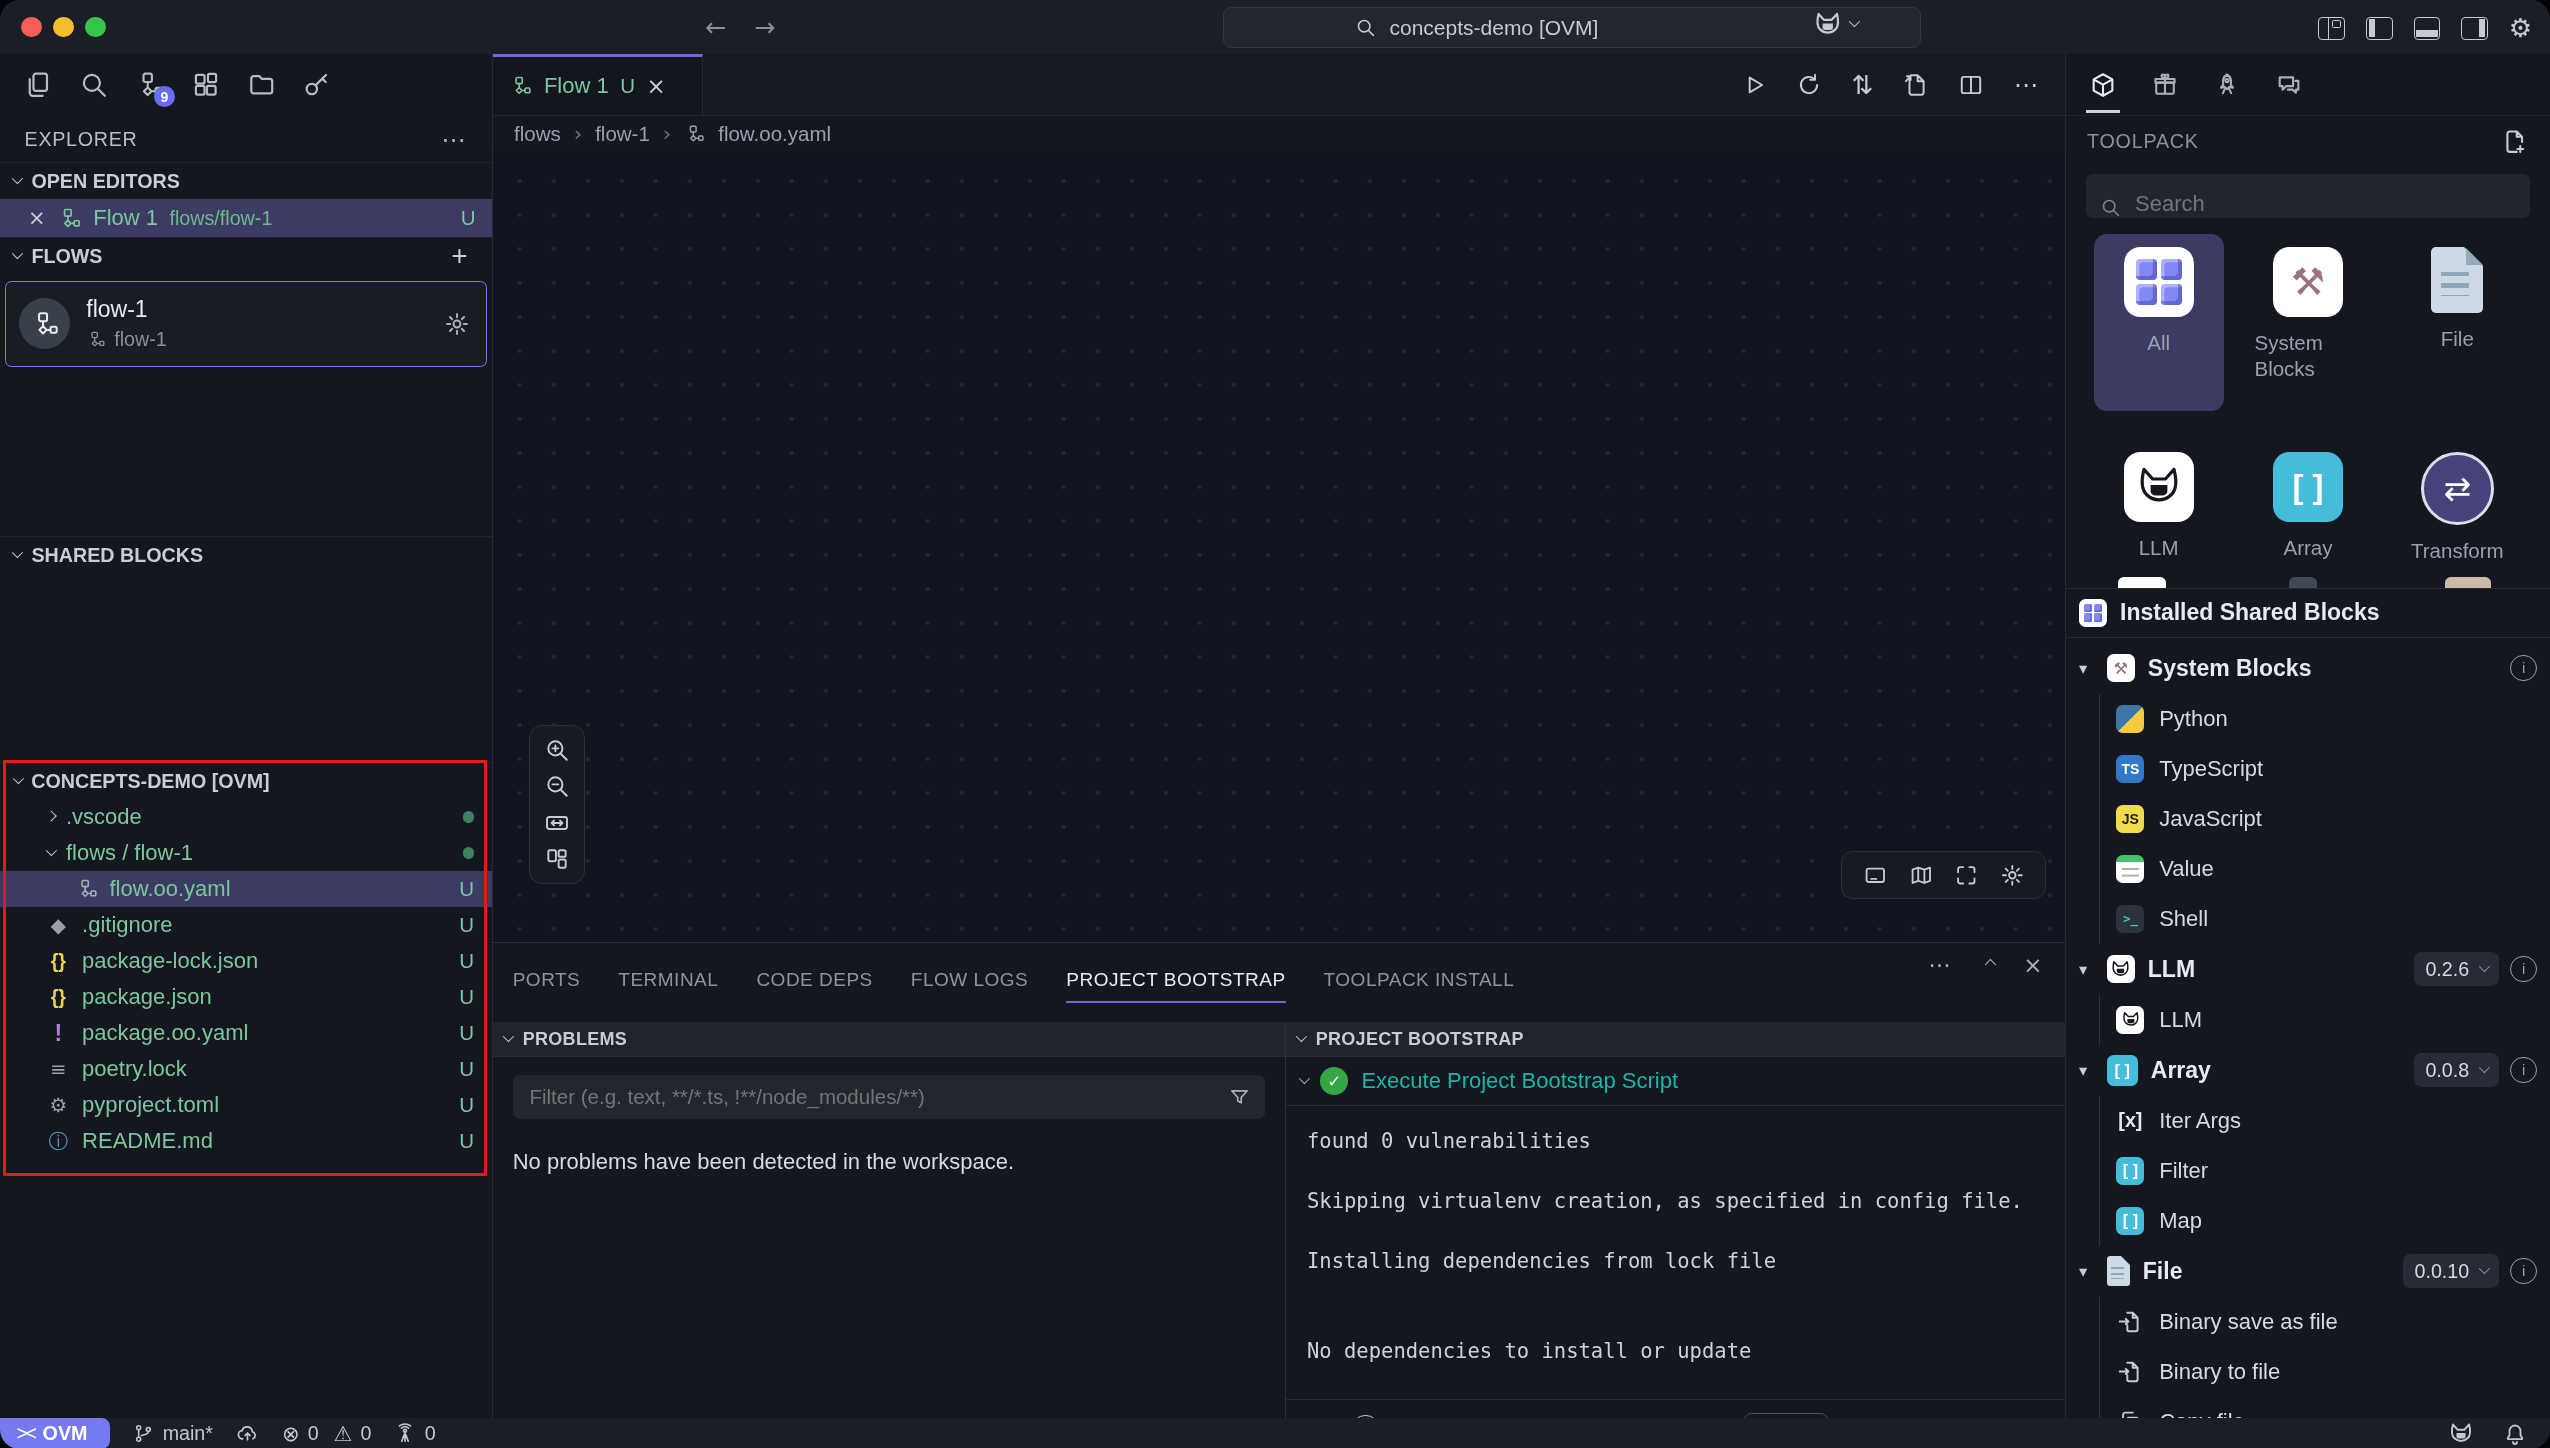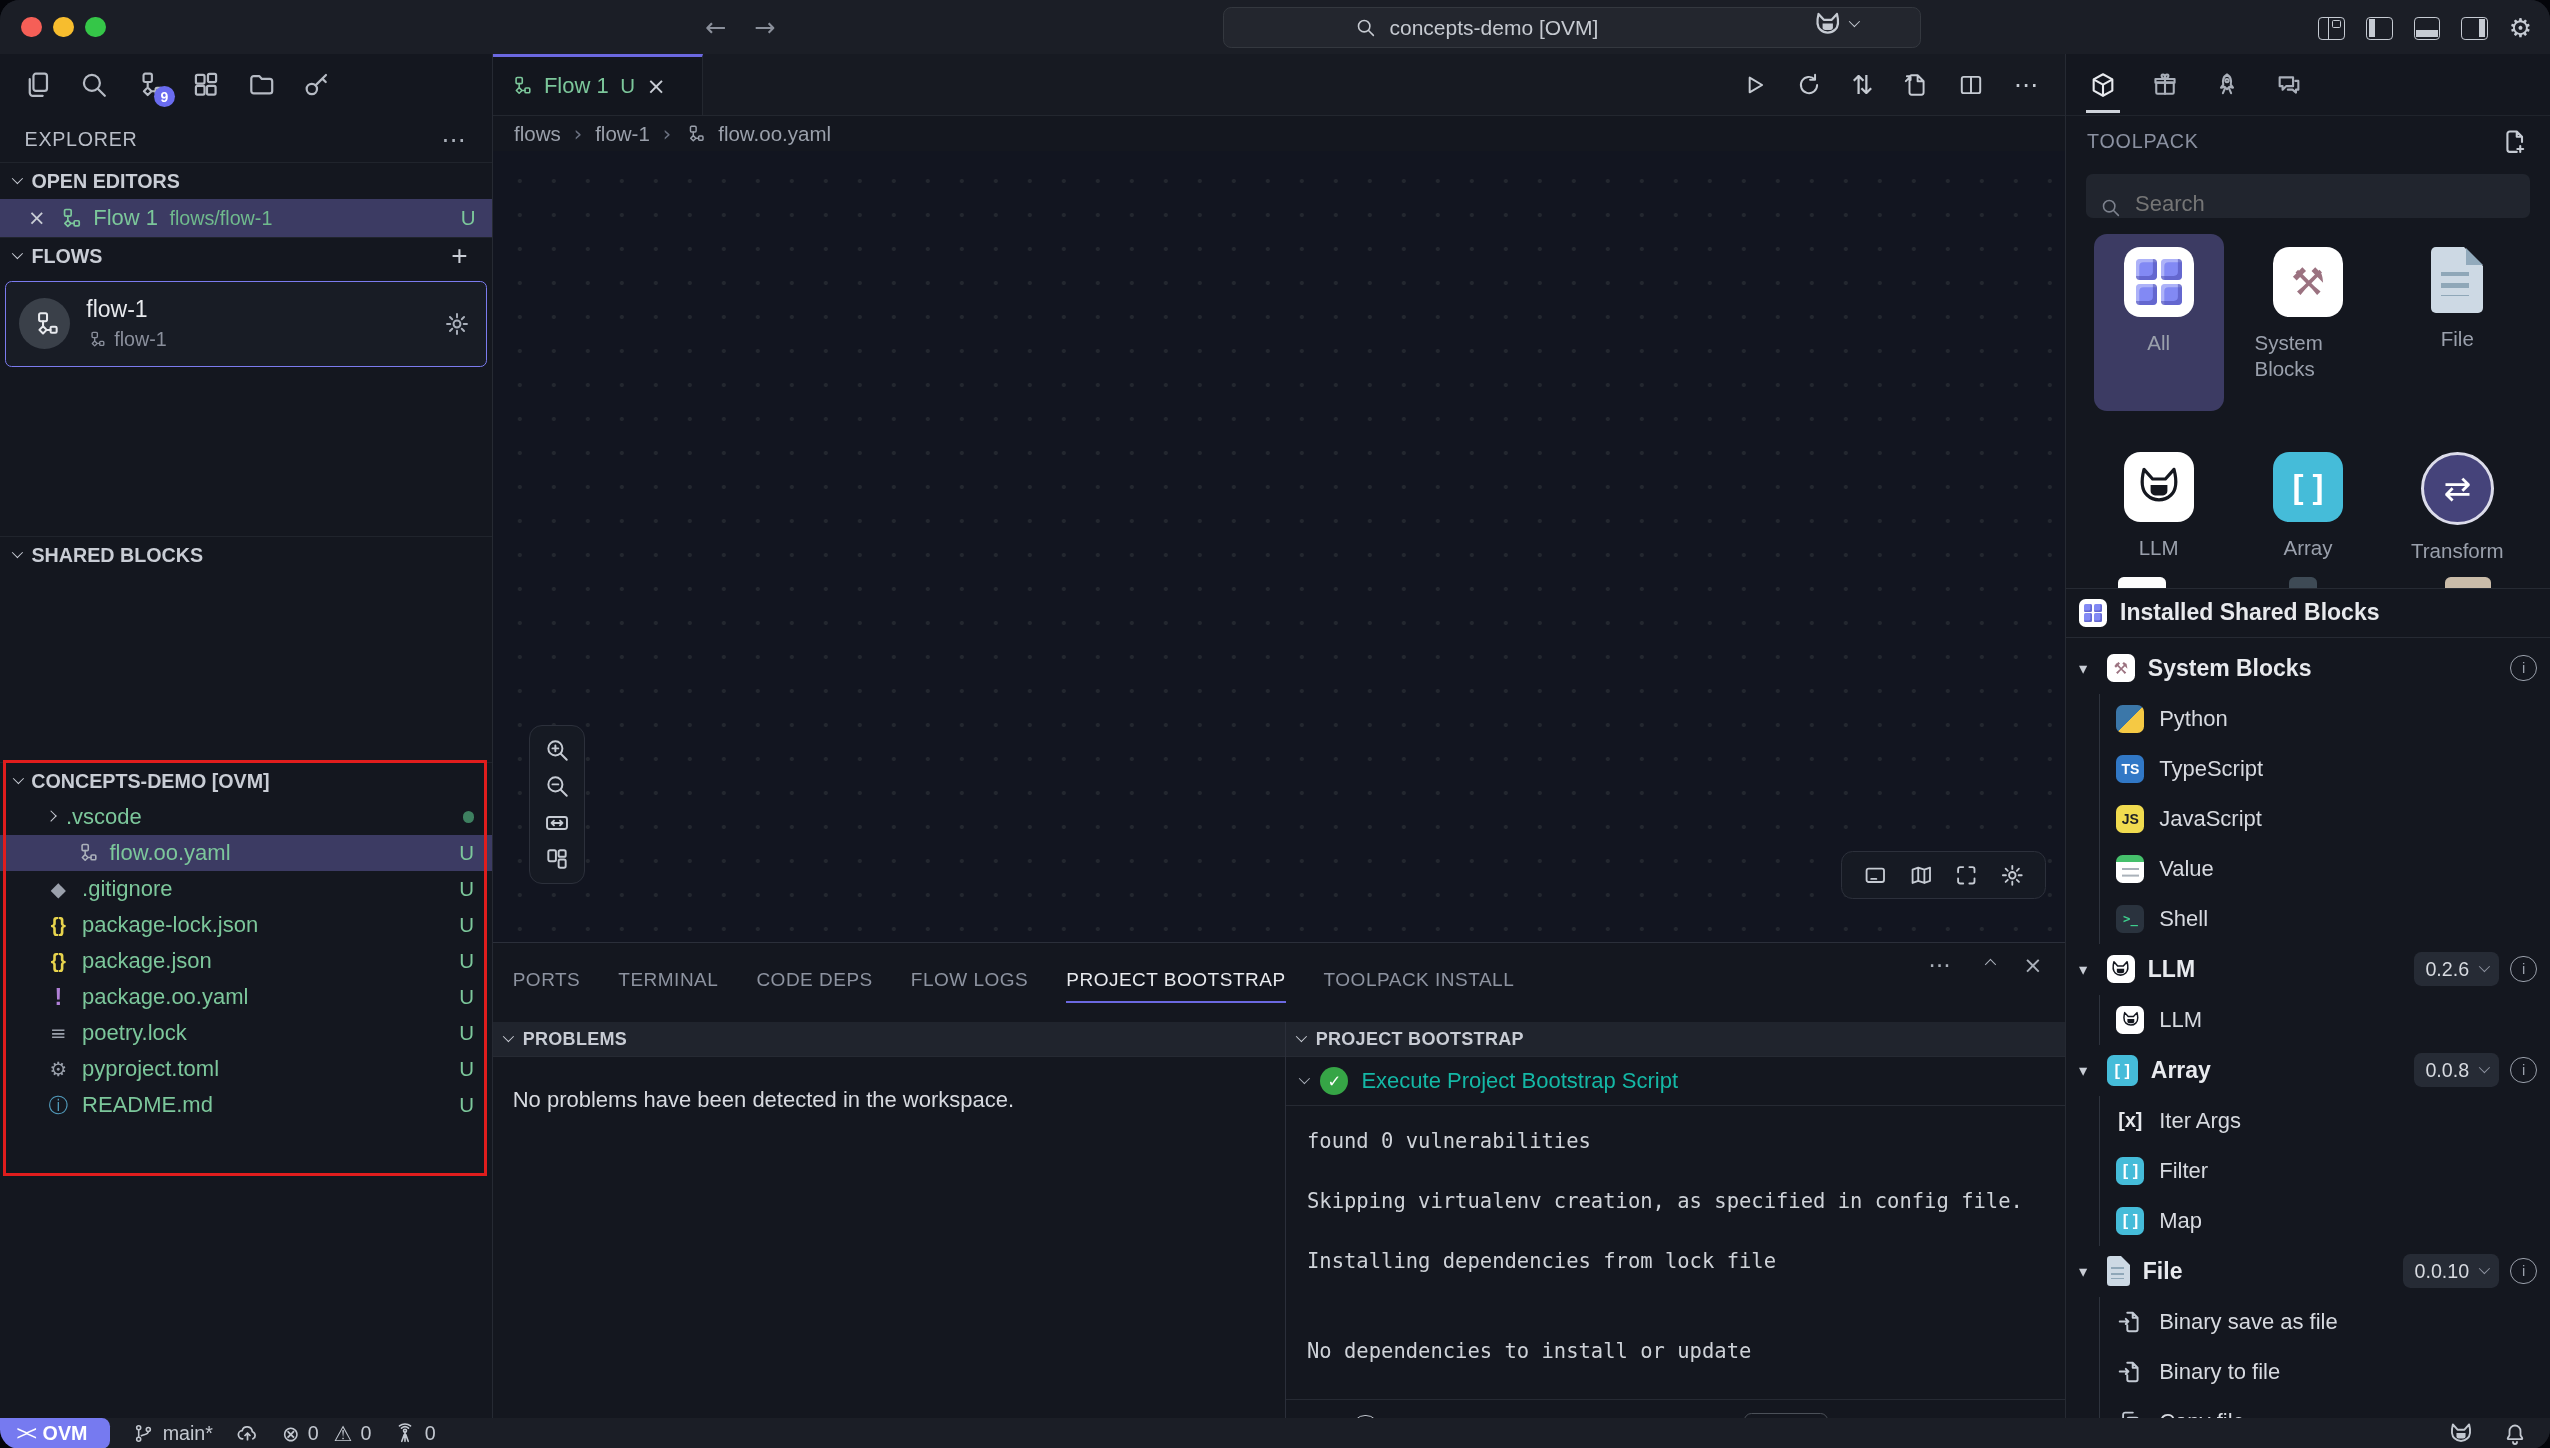--- a/index.html
+++ b/index.html
@@ -419,20 +419,25 @@
     <div class="tree">
       <div class="trow root" style="border-top:0.8px solid #20242c">
         <span class="chv down sm"></span>
         <span>CONCEPTS-DEMO [OVM]</span>
       </div>
       <div class="trow">
         <span class="chv right sm" style="color:#c9cdd5"></span>
         <span>.vscode</span>
         <span class="dot"></span>
       </div>
+      <div class="trow">
+        <span class="chv down sm" style="color:#c9cdd5"></span>
+        <span>flows / flow-1</span>
+        <span class="dot"></span>
+      </div>
       <div class="trow lvl2 sel">
         <svg class="ic" width="23" height="19.7" viewBox="0 0 26 22" style="color:#aab0ba">
             <use href="#i-flow"></use>
           </svg>
         <span>flow.oo.yaml</span>
         <span class="u">U</span>
       </div>
       <div class="trow">
         <span class="fico glyph c-gray">◆</span>
         <span>.gitignore</span>
@@ -555,20 +560,26 @@
           <span class="chv up sm"></span>
           <span class="glyph">×</span>
         </span>
       </div>
       <div class="panes">
         <div class="problems">
           <div class="pane-hdr">
             <span class="chv down sm"></span>
             <span>PROBLEMS</span>
           </div>
+          <div class="filterbox">
+            <input placeholder="Filter (e.g. text, **/*.ts, !**/node_modules/**)" style="">
+            <svg class="ic" width="23" height="23" viewBox="0 0 24 24" style="color:#aab0ba">
+                <use href="#i-funnel"></use>
+              </svg>
+          </div>
           <div class="noprob">No problems have been detected in the workspace.</div>
         </div>
         <div class="bootstrap">
           <div class="pane-hdr">
             <span class="chv down sm"></span>
             <span>PROJECT BOOTSTRAP</span>
           </div>
           <div class="taskrow">
             <span class="chv down sm" style="color:#aab0ba"></span>
             <span class="okcircle">

